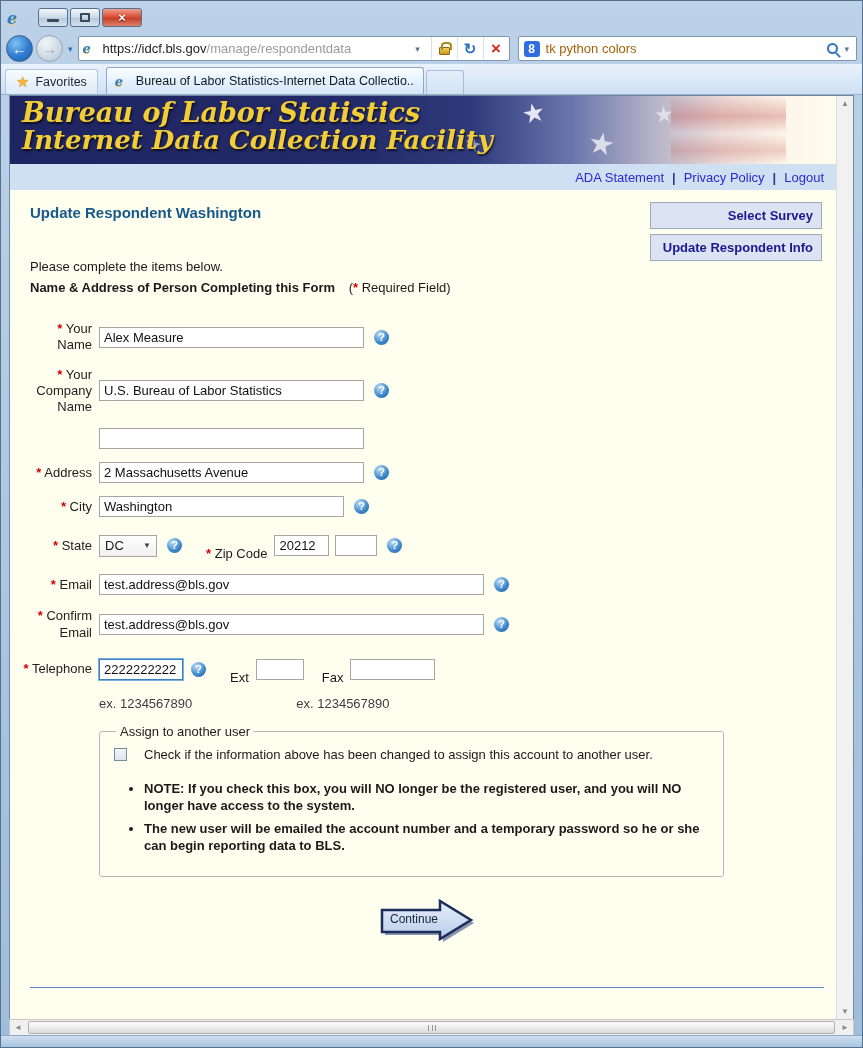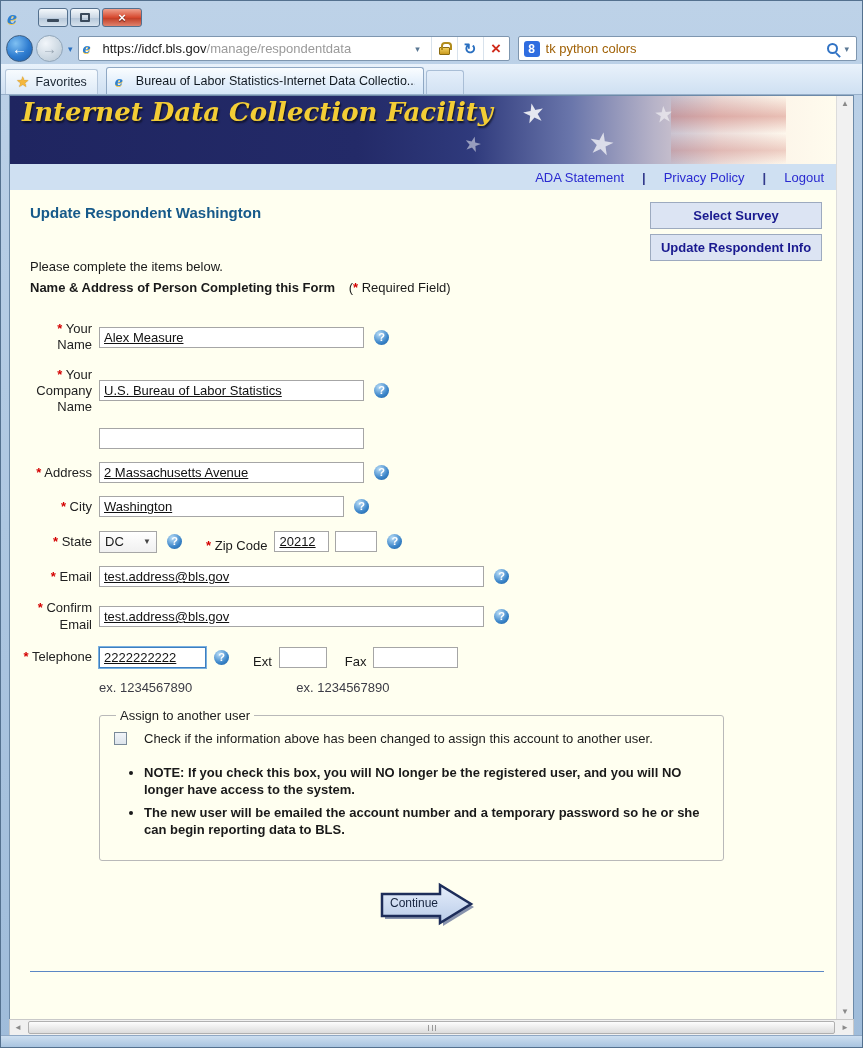--- a/index.html
+++ b/index.html
@@ -59,43 +59,43 @@
   .banner-stripe { position:absolute; right:6%; top:0; width:14%; height:100%; background:linear-gradient(180deg, rgba(196,88,80,0) 0%, rgba(196,88,80,.35) 30%, rgba(255,255,255,.1) 55%, rgba(196,88,80,.25) 80%, rgba(196,88,80,0) 100%); }
   .banner-star { position:absolute; color:rgba(255,255,255,.85); }
   .bs1 { left:62%; top:2px;  font-size:26px; transform:rotate(-12deg); }
   .bs2 { left:70%; top:30px; font-size:30px; transform:rotate(10deg); color:rgba(255,255,255,.7); }
   .bs3 { left:78%; top:6px;  font-size:22px; transform:rotate(-5deg); color:rgba(255,255,255,.55); }
   .bs4 { left:55%; top:36px; font-size:20px; transform:rotate(14deg); color:rgba(255,255,255,.5); }
   .banner-text { position:absolute; left:12px; top:3px; font-family:"DejaVu Serif",serif; font-style:italic; font-weight:bold; color:#f3cd35; text-shadow:1px 2px 2px rgba(0,0,0,.65); line-height:1.05; }
   .banner-line1 { font-size:27px; }
   .banner-line2 { font-size:26px; }
 
-  .linksbar { height:26px; background:#cfe0f2; display:flex; align-items:center; justify-content:flex-end; padding-right:12px; font-size:13px; gap:18px; }
+  .linksbar { height:26px; background:#cfe0f2; display:flex; align-items:center; justify-content:flex-end; padding-right:12px; font-size:13px; gap:8px; }
   .toplink { color:#2a2ad0; text-decoration:none; cursor:pointer; }
   .linksep { color:#333a8c; font-weight:bold; }
 
   .main { position:relative; height:830px; padding:14px 0 0 12px; font-size:13px; color:#1a1a1a; }
   .page-title { font-size:15px; font-weight:bold; color:#175a8a; margin-left:8px; }
   .sidebar { position:absolute; top:12px; right:14px; width:172px; display:flex; flex-direction:column; gap:5px; }
-  .side-btn { background:#dce4f3; border:1px solid #9daabf; padding:5px 8px; font-size:13px; font-weight:bold; color:#19198f; text-align:center; cursor:pointer; font-family:"Liberation Sans",sans-serif; }
+  .side-btn { background:#dce4f3; border:1px solid #9daabf; padding:5px 8px; font-size:13px; font-weight:bold; color:#19198f; text-align:right; cursor:pointer; font-family:"Liberation Sans",sans-serif; }
 
   .intro { margin:38px 0 6px 8px; }
   .section-line { margin-left:8px; }
   .section-head { font-weight:bold; }
   .req-note { margin-left:10px; }
   .req { color:#d40000; font-weight:bold; }
 
   .form { margin-top:26px; }
   .frow { display:flex; align-items:center; margin-bottom:13px; }
   .flabel { width:70px; min-width:70px; text-align:right; margin-right:7px; line-height:1.25; color:#222; }
-  .tin { height:21px; border:1px solid #a6a6a6; background:#fff; font:13px "Liberation Sans",sans-serif; padding:1px 4px; color:#111;text-decoration:underline; }
-  .w265{width:265px;} .w245{width:245px;} .w385{width:385px;} .w90{width:107px;} .w48{width:48px;} .w85{width:85px;} .w55{width:55px;} .w42{width:42px;}
+  .tin { height:21px; border:1px solid #a6a6a6; background:#fff; font:13px "Liberation Sans",sans-serif; padding:1px 4px; color:#111; }
+  .w265{width:265px;} .w245{width:245px;} .w385{width:385px;} .w90{width:84px;} .w48{width:48px;} .w85{width:85px;} .w55{width:55px;} .w42{width:42px;}
   .focused { border:1px solid #3d7fc0; outline:1px solid #7ab0e0; }
   .help { display:inline-block; width:15px; height:15px; min-width:15px; border-radius:50%; background:radial-gradient(circle at 35% 28%, #b9ddf7, #3b85c9 60%, #1c5d9e); color:#fff; font-size:11px; font-weight:bold; text-align:center; line-height:15px; margin-left:10px; cursor:pointer; }
-  .inline-lbl { margin:8px 7px 0 24px; }
+  .inline-lbl { margin:16px 7px 0 24px; }
   .selectbox { width:58px; height:22px; border:1px solid #a6a6a6; background:linear-gradient(#fff,#f0f0f0); display:flex; align-items:center; justify-content:space-between; padding:0 5px; cursor:pointer; }
   .sel-arrow { font-size:8px; color:#444; }
   .ex-row { margin-top:-2px; }
   .ex-note { color:#3c3c46; }
   .ex2 { margin-left:104px; }
 
   fieldset.assign { width:625px; margin-left:77px; margin-top:8px; border:1px solid #b9b9b9; border-radius:3px; padding:2px 12px 16px; }
   fieldset.assign legend { font-size:13px; color:#222; padding:0 4px; margin-left:4px; }
   .chk-row { display:flex; align-items:flex-start; gap:17px; margin:6px 0 18px 2px; }
   .checkbox { width:13px; height:13px; min-width:13px; border:1px solid #7a8a99; background:linear-gradient(#f2f5f9,#dde4ec); margin-top:1px; cursor:pointer; }
@@ -186,20 +186,21 @@
   <div class="viewport">
     <div class="content">
 
       <div class="banner">
         <span class="banner-star bs1">★</span>
         <span class="banner-star bs2">★</span>
         <span class="banner-star bs3">★</span>
         <span class="banner-star bs4">★</span>
         <span class="banner-stripe"></span>
         <div class="banner-text">
+          <div class="banner-line1">Bureau of Labor Statistics</div>
           <div class="banner-line2">Internet Data Collection Facility</div>
         </div>
       </div>
 
       <div class="linksbar">
         <a class="toplink">ADA Statement</a>
         <span class="linksep">|</span>
         <a class="toplink">Privacy Policy</a>
         <span class="linksep">|</span>
         <a class="toplink">Logout</a>

